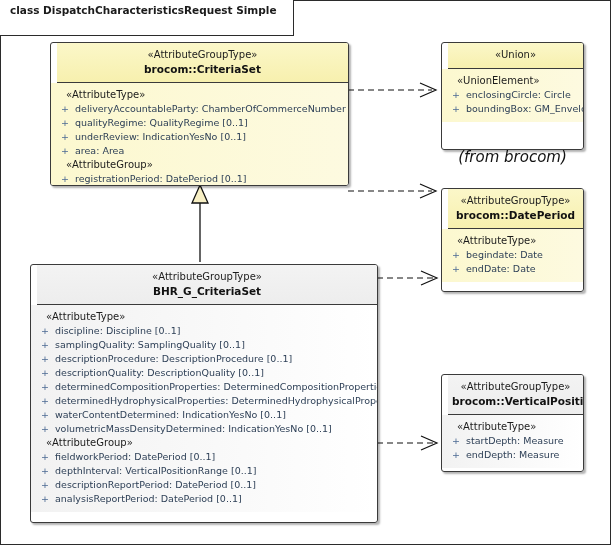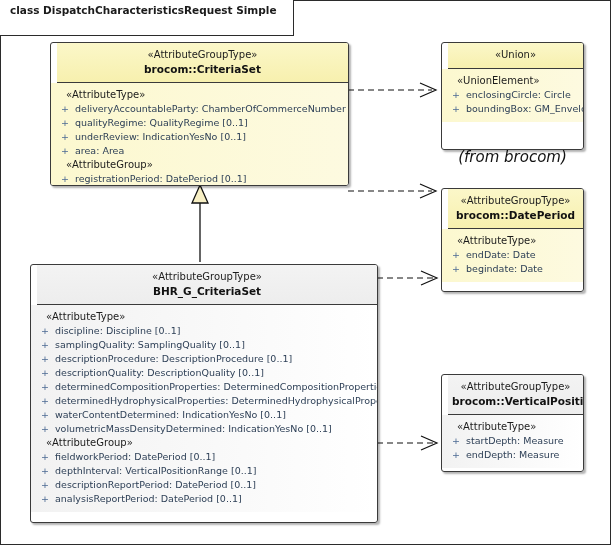--- a/index.html
+++ b/index.html
@@ -223,22 +223,22 @@
   </div>
   <div class="caption" style="left:441px; top:148px; width:143px;">(from brocom)</div>
 
   <div class="uml yellow" style="left:441px; top:188px; width:143px; height:104px;">
     <div class="hdr">
       <div class="stereo">«AttributeGroupType»</div>
       <div class="cname">brocom::DatePeriod</div>
     </div>
     <div class="body">
       <div class="grp">«AttributeType»</div>
+      <div class="attr"><span class="vis">+</span><span>begindate: Date</span></div>
       <div class="attr"><span class="vis">+</span><span>endDate: Date</span></div>
-      <div class="attr"><span class="vis">+</span><span>begindate: Date</span></div>
     </div>
   </div>
 
   <div class="uml plain" style="left:441px; top:374px; width:143px; height:98px;">
     <div class="hdr">
       <div class="stereo">«AttributeGroupType»</div>
       <div class="cname">brocom::VerticalPositionRange</div>
     </div>
     <div class="body">
       <div class="grp">«AttributeType»</div>

